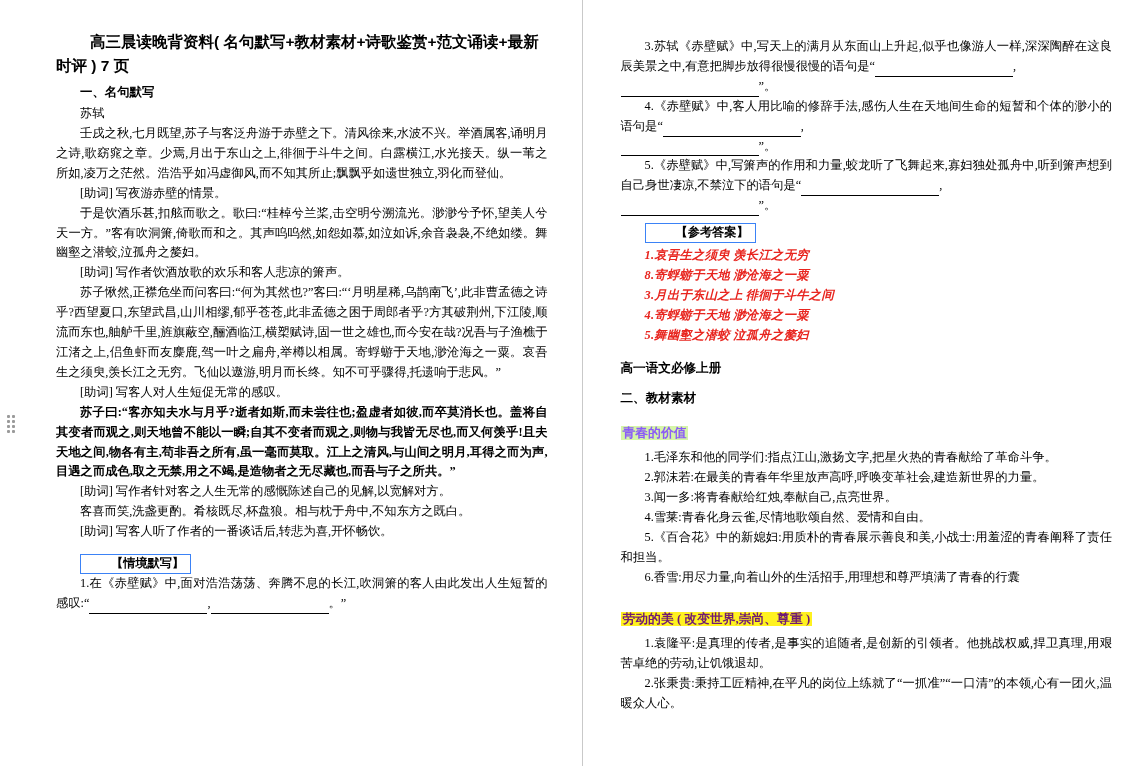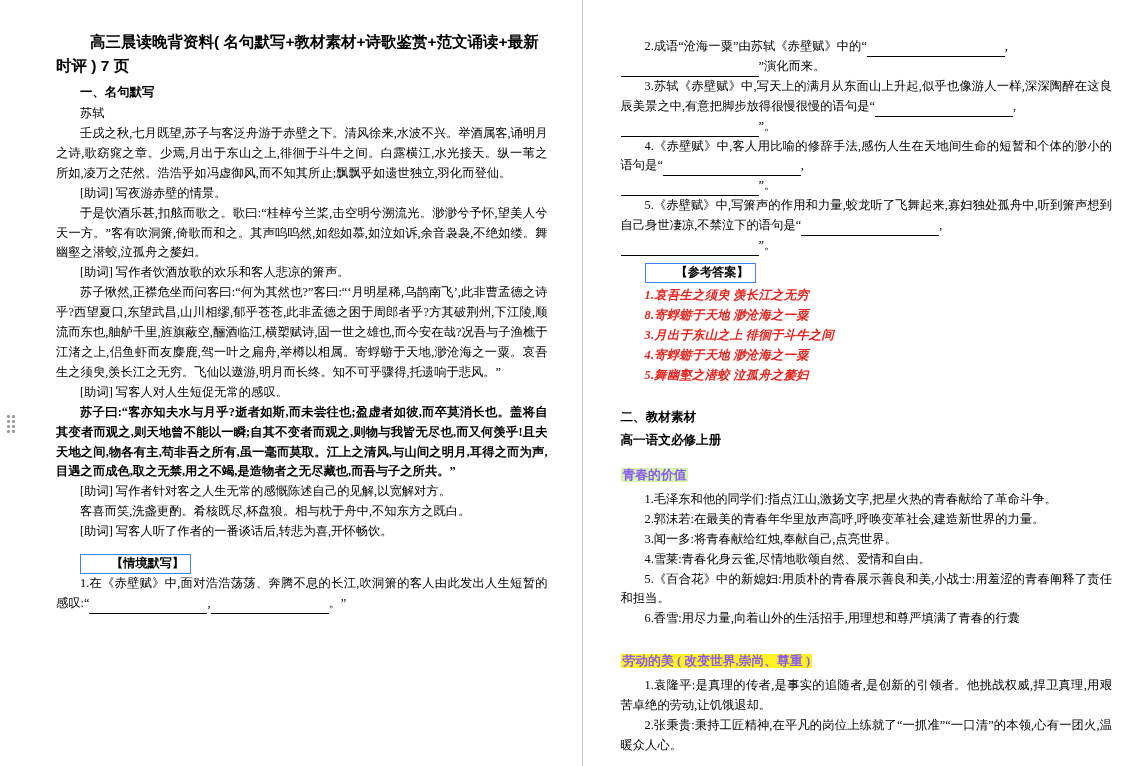--- a/index.html
+++ b/index.html
@@ -140,21 +140,21 @@
   }
   .hl-green {
     background: #d6f5a8;
     font-weight: bold;
     color: #8b5cf6;
     padding: 0 2px;
   }
   .hl-yellow {
     background: #fff21f;
     font-weight: bold;
-    color: #8b5cf6;
+    color: #701a75;
     padding: 0 2px;
   }
   .hl-wrap { margin: 6px 0 4px 0; font-size: 12.8px; }
 </style>
 </head>
 <body>
 
 <div class="page-wrap">
 
   <div class="gutter-left">
@@ -206,24 +206,20 @@
     </p>
 
   </div>
 
   <div class="divider"></div>
 
   <div class="col right">
 
     <div class="spacer-s"></div>
 
-    <p class="item">
-      <span>2.成语“沧海一粟”由苏轼《赤壁赋》中的“</span><span class="blank-line long"></span>,<br>
-      <span class="blank-line long"></span><span>”演化而来。</span>
-    </p>
 
     <p class="item">
       <span>3.苏轼《赤壁赋》中,写天上的满月从东面山上升起,似乎也像游人一样,深深陶醉在这良辰美景之中,有意把脚步放得很慢很慢的语句是“</span><span class="blank-line long"></span>,<br>
       <span class="blank-line long"></span><span>”。</span>
     </p>
 
     <p class="item">
       <span>4.《赤壁赋》中,客人用比喻的修辞手法,感伤人生在天地间生命的短暂和个体的渺小的语句是“</span><span class="blank-line long"></span>,<br>
       <span class="blank-line long"></span><span>”。</span>
     </p>
@@ -242,22 +238,22 @@
     <div class="answers" style="padding-left:24px; margin-top:3px;">
       <p>1.哀吾生之须臾    羡长江之无穷</p>
       <p>8.寄蜉蝣于天地    渺沧海之一粟</p>
       <p>3.月出于东山之上    徘徊于斗牛之间</p>
       <p>4.寄蜉蝣于天地    渺沧海之一粟</p>
       <p>5.舞幽壑之潜蛟    泣孤舟之嫠妇</p>
     </div>
 
     <div class="spacer-m"></div>
 
+    <div class="sec-head2" style="margin-top:0;">高一语文必修上册</div>
     <div class="sec-head2">二、教材素材</div>
-    <div class="sec-head2" style="margin-top:0;">高一语文必修上册</div>
 
     <div class="spacer-s"></div>
 
     <div class="hl-wrap">
       <span class="hl-green">青春的价值</span>
     </div>
 
     <p class="item">1.毛泽东和他的同学们:指点江山,激扬文字,把星火热的青春献给了革命斗争。</p>
     <p class="item">2.郭沫若:在最美的青春年华里放声高呼,呼唤变革社会,建造新世界的力量。</p>
     <p class="item">3.闻一多:将青春献给红烛,奉献自己,点亮世界。</p>

